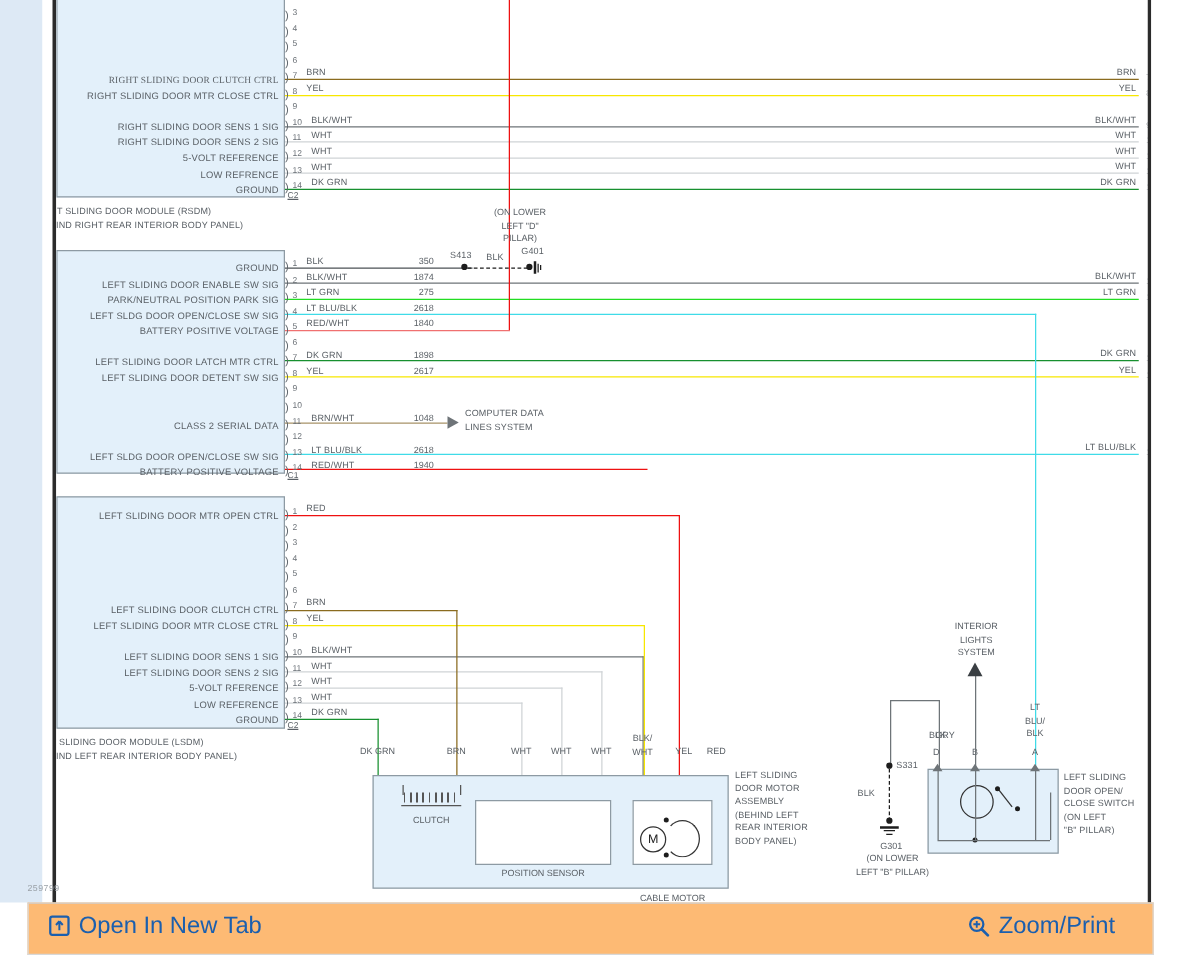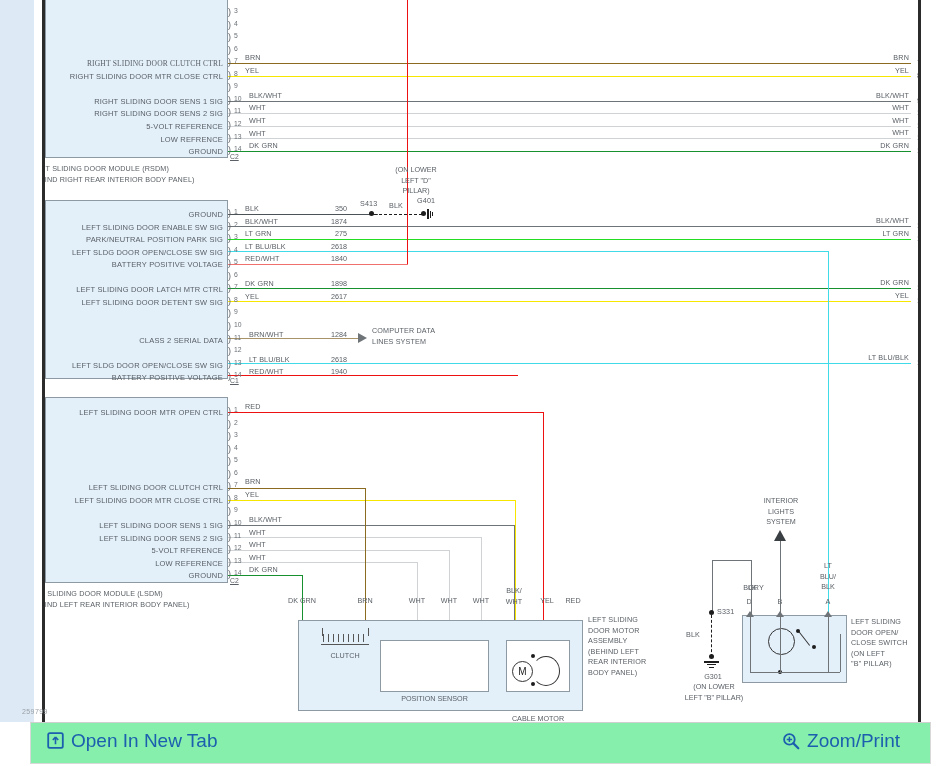--- a/index.html
+++ b/index.html
@@ -10,22 +10,22 @@
   #page{position:absolute;left:0;top:0;width:945px;height:766px;background:#ffffff;}
   #leftgutter{position:absolute;left:0;top:0;width:34px;height:722px;background:#dde9f5;}
   #leftgutter2{position:absolute;left:34px;top:0;width:8px;height:722px;background:#ffffff;}
   #framebar-l{position:absolute;left:42px;top:0;width:3px;height:722px;background:#2b2b2b;}
   #framebar-r{position:absolute;left:918px;top:0;width:3px;height:722px;background:#2b2b2b;}
   #right-white{position:absolute;left:921px;top:0;width:24px;height:722px;background:#ffffff;}
 
   #canvas{position:absolute;left:45px;top:0;width:873px;height:722px;background:#ffffff;overflow:hidden;}
 
   
-  #toolbar{position:absolute;left:22px;top:722px;width:901px;height:42px;background:#86efac;
-           border:1px solid #d8d8d8;border-top:1px solid #cfcfcf;box-sizing:border-box;margin-left:8px;}
+  #toolbar{position:absolute;left:22px;top:722px;width:901px;height:42px;background:#fdba74;
+           border:1px solid #d8d8d8;border-top:1px solid #cfcfcf;box-sizing:border-box;}
   .tb-link{position:absolute;top:8px;display:flex;align-items:center;gap:7px;
            color:#1b5fae;font-size:19px;cursor:pointer;white-space:nowrap;}
   #tb-open{left:16px;}
   #tb-zoom{right:30px;}
   .tb-link .lbl{line-height:1;}
 
   
   .modbox{position:absolute;background:#e3f0fa;border:1px solid #8d9aa3;box-sizing:border-box;}
   .comp{position:absolute;background:#e3f0fa;border:1px solid #8d9aa3;box-sizing:border-box;}
   .compw{position:absolute;background:#ffffff;border:1px solid #8d9aa3;box-sizing:border-box;}
@@ -305,21 +305,21 @@
         <div class="wname" style="left: 200px; top: 291.85px;">YEL</div>
         <div class="wnum" style="left: 268px; top: 291.85px; width: 34px;">2617</div>
         <div class="brk" style="left: 183px; top: 309.4px;">)</div>
         <div class="pinno" style="left: 189px; top: 308.4px;">9</div>
         <div class="brk" style="left: 183px; top: 321.95px;">)</div>
         <div class="pinno" style="left: 189px; top: 320.95px;">10</div>
         <div class="brk" style="left: 183px; top: 334.5px;">)</div>
         <div class="pinno" style="left: 189px; top: 333.5px;">11</div>
         <div class="pinlabel" style="left: -20px; top: 335.5px; width: 198px;">CLASS 2 SERIAL DATA</div>
         <div class="wname" style="left: 204px; top: 329.5px;">BRN/WHT</div>
-        <div class="wnum" style="left: 268px; top: 329.5px; width: 34px;">1284</div>
+        <div class="wnum" style="left: 268px; top: 329.5px; width: 34px;">1048</div>
         <div class="brk" style="left: 183px; top: 347.05px;">)</div>
         <div class="pinno" style="left: 189px; top: 346.05px;">12</div>
         <div class="brk" style="left: 183px; top: 359.6px;">)</div>
         <div class="pinno" style="left: 189px; top: 358.6px;">13</div>
         <div class="pinlabel" style="left: -20px; top: 360.6px; width: 198px;">LEFT SLDG DOOR OPEN/CLOSE SW SIG</div>
         <div class="wname" style="left: 204px; top: 354.6px;">LT BLU/BLK</div>
         <div class="wnum" style="left: 268px; top: 354.6px; width: 34px;">2618</div>
         <div class="brk" style="left: 183px; top: 372.15px;">)</div>
         <div class="pinno" style="left: 189px; top: 371.15px;">14</div>
         <div class="pinlabel" style="left: -20px; top: 373.15px; width: 198px;">BATTERY POSITIVE VOLTAGE</div>

